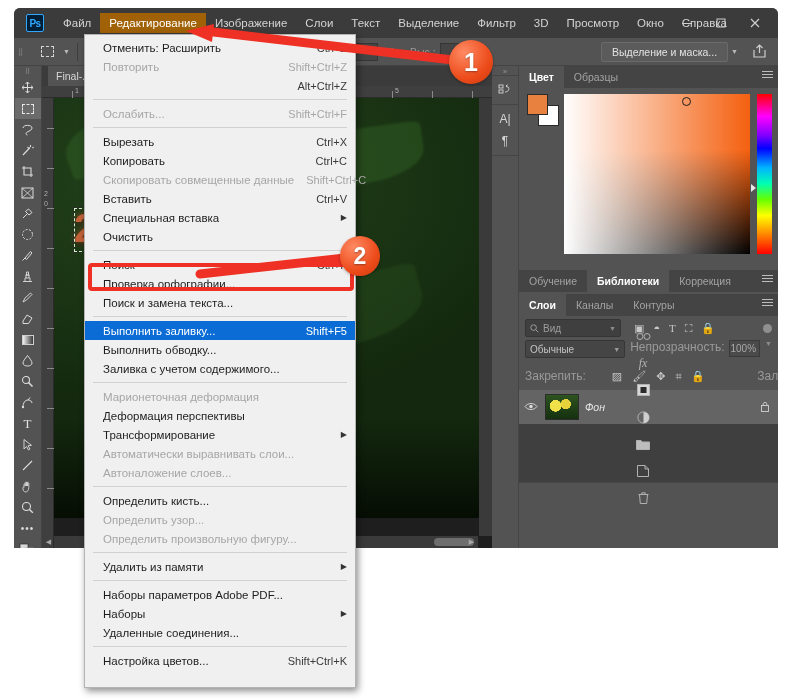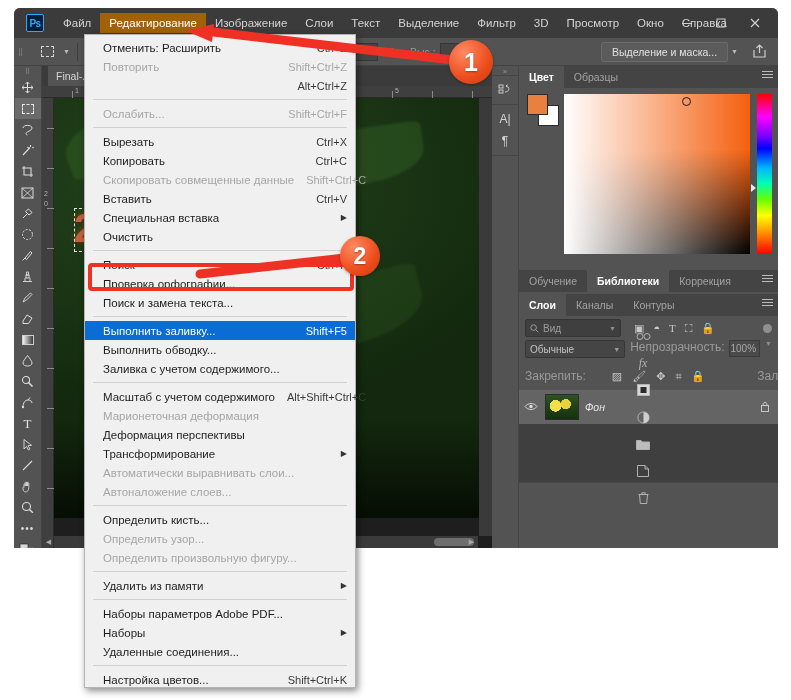--- a/index.html
+++ b/index.html
@@ -867,24 +867,20 @@
         <span class="lbl">Выполнить заливку...</span>
         <span class="acc">Shift+F5</span>
       </div>
     <div class="mi">
         <span class="lbl">Выполнить обводку...</span>
       </div>
     <div class="mi">
         <span class="lbl">Заливка с учетом содержимого...</span>
       </div>
     <div class="msep"></div>
-    <div class="mi">
-        <span class="lbl">Масштаб с учетом содержимого</span>
-        <span class="acc">Alt+Shift+Ctrl+C</span>
-      </div>
     <div class="mi dis">
         <span class="lbl">Марионеточная деформация</span>
       </div>
     <div class="mi">
         <span class="lbl">Деформация перспективы</span>
       </div>
     <div class="mi">
         <span class="lbl">Трансформирование</span>
         <span class="arr">▶</span>
       </div>

